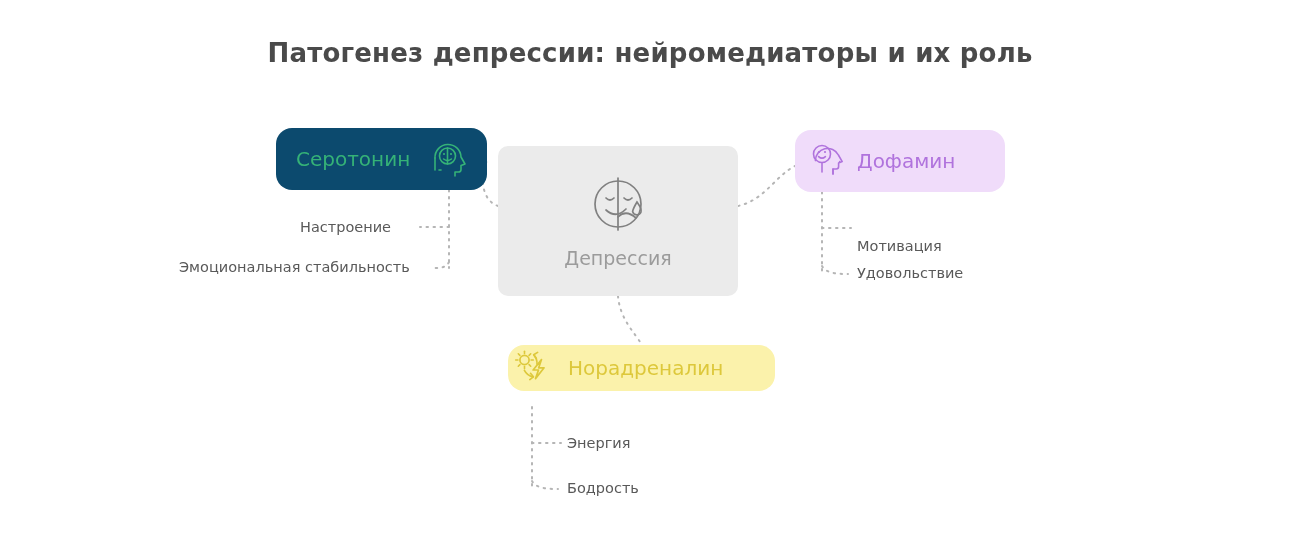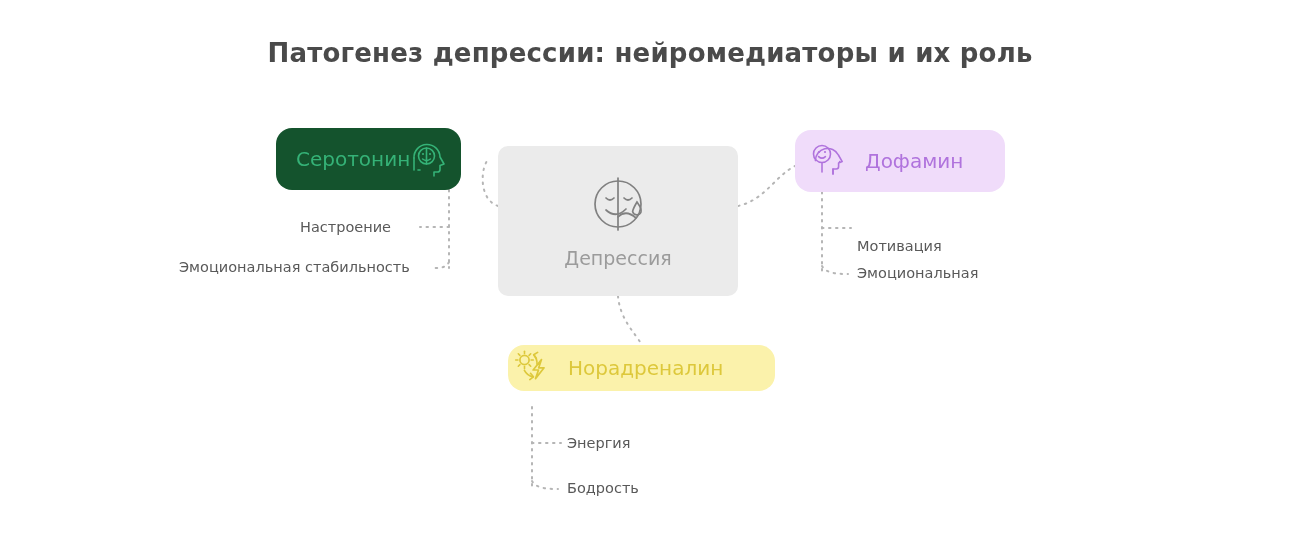--- a/index.html
+++ b/index.html
@@ -60,40 +60,40 @@
   #node-center .center-label {
     margin-top: 12px;
     font-size: 19px;
     color: #9b9b9b;
     font-family: "DejaVu Sans", "Liberation Sans", sans-serif;
   }
   
   #node-serotonin {
     left: 276px;
     top: 128px;
-    width: 185px;
+    width: 211px;
     height: 62px;
-    background: #14532d;
+    background: #0c4a6e;
     justify-content: space-between;
     padding: 0 16px 0 20px;
   }
   #node-serotonin .node-label {
     font-size: 20px;
     color: #35b277;
   }
   
   #node-dopamine {
     left: 795px;
     top: 130px;
     width: 210px;
     height: 62px;
     background: #f0dcfa;
     justify-content: flex-start;
     padding: 0 18px 0 14px;
-    gap: 14px;
+    gap: 6px;
   }
   #node-dopamine .node-label {
     font-size: 20px;
     color: #b073dd;
   }
   
   #node-noradrenaline {
     left: 508px;
     top: 345px;
     width: 267px;
@@ -225,18 +225,18 @@
         <path d="M29.5 12.6 l-8.4 10.4 h5.4 l-3 8.6 8.6 -10.8 h-5.4 z"></path>
       </svg>
     </span>
     <span class="node-label">Норадреналин</span>
   </div>
 
   <div class="sublabel" id="sub-mood">Настроение</div>
   <div class="sublabel" id="sub-emostab">Эмоциональная стабильность</div>
 
   <div class="sublabel" id="sub-motivation">Мотивация</div>
-  <div class="sublabel" id="sub-pleasure">Эмоциональная</div>
+  <div class="sublabel" id="sub-pleasure">Удовольствие</div>
 
   <div class="sublabel" id="sub-energy">Энергия</div>
   <div class="sublabel" id="sub-vigour">Бодрость</div>
 
 </div>
 
 </body></html>

